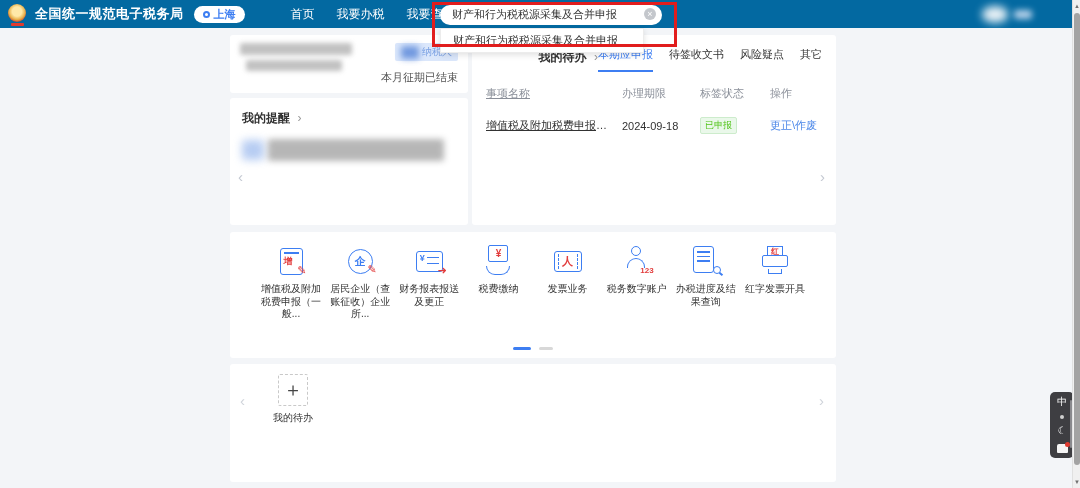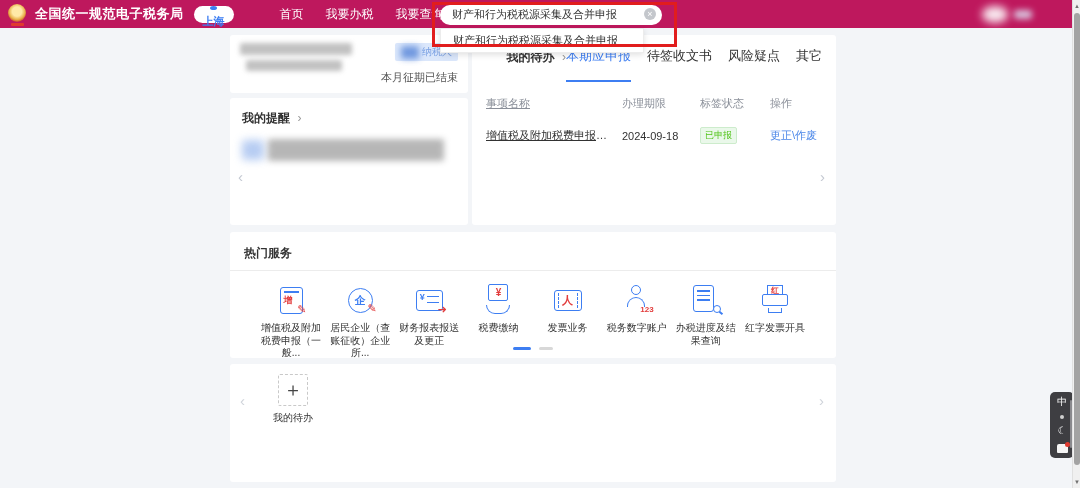--- a/index.html
+++ b/index.html
@@ -1,26 +1,26 @@
 <!DOCTYPE html>
 <html><head>
 <meta charset="utf-8">
 <style>
   * { box-sizing: border-box; margin: 0; padding: 0; }
   body { font-family: "Liberation Sans", "DejaVu Sans", sans-serif; background: #ffffff; }
   .page { position: relative; width: 1080px; height: 488px; background: #f3f5f8; overflow: hidden; }
 
   
-  .header { position: absolute; left: 0; top: 0; width: 1072px; height: 28px; background: #be185d; display: flex; align-items: center; }
+  .header { position: absolute; left: 0; top: 0; width: 1072px; height: 28px; background: #0369a1; display: flex; align-items: center; }
   .logo-wrap { position: relative; margin-left: 8px; width: 20px; height: 24px; }
   .emblem { width: 18px; height: 18px; border-radius: 50%; margin-top: 2px;
     background: radial-gradient(circle at 50% 42%, #ffe9a8 0 34%, #e8b14a 58%, #c8392b 78%, #a32a20 100%); }
   .emblem-caption { position: absolute; left: 3px; bottom: 0px; width: 13px; height: 3px; background: #e03a2f; filter: blur(0.6px); border-radius: 1px; }
   .app-title { color: #ffffff; font-size: 13px; font-weight: bold; margin-left: 7px; letter-spacing: 0.5px; white-space: nowrap; }
-  .loc-pill { display: flex; align-items: center; gap: 4px; background: #ffffff; border-radius: 9px; height: 17px; padding: 0 9px; margin-left: 10px; cursor: pointer; flex-direction: column; }
+  .loc-pill { display: flex; align-items: center; gap: 4px; background: #ffffff; border-radius: 9px; height: 17px; padding: 0 9px; margin-left: 10px; cursor: pointer; }
   .loc-pin { width: 7px; height: 7px; border: 2px solid #3d7ef2; border-radius: 50%; }
   .loc-text { color: #3d7ef2; font-size: 11px; font-weight: bold; }
   .nav { display: flex; gap: 22px; margin-left: 46px; }
   .nav-item { color: #ffffff; font-size: 12px; cursor: pointer; white-space: nowrap; }
 
   .search-wrap { position: absolute; left: 440px; top: 4px; width: 222px; height: 20px; }
   .search-input { width: 100%; height: 100%; border: none; border-radius: 10px; background: #ffffff; font-size: 11px; color: #333;
     padding: 0 26px 0 12px; outline: none; font-family: "Liberation Sans", "DejaVu Sans", sans-serif; }
   .search-clear { position: absolute; right: 6px; top: 4px; width: 12px; height: 12px; border-radius: 50%; background: #c4c7cc; color: #fff;
     font-size: 9px; line-height: 12px; text-align: center; cursor: pointer; }
@@ -55,21 +55,21 @@
   .section-title { font-size: 12px; font-weight: bold; color: #333; }
   .title-arrow { color: #999; font-size: 12px; font-weight: normal; margin-left: 3px; }
   .reminder-blur { margin-top: 12px; display: flex; align-items: center; gap: 4px; }
   .rem-blue-blob { width: 22px; height: 20px; background: #7ba3e8; border-radius: 3px; filter: blur(4px); opacity: 0.55; }
   .rem-dark-streak { width: 176px; height: 22px; background: #6f6f6f; border-radius: 2px; filter: blur(3px); opacity: 0.5; }
 
   
   .card-todo { left: 472px; top: 35px; width: 364px; height: 190px; padding: 12px 14px; }
   .todo-head { display: flex; justify-content: flex-end; align-items: flex-start; }
   .todo-tabs { display: flex; gap: 16px; }
-  .tab { font-size: 13px; color: #333; cursor: pointer; padding-bottom: 15px; white-space: nowrap; }
+  .tab { font-size: 11px; color: #333; cursor: pointer; padding-bottom: 8px; white-space: nowrap; }
   .tab.active { color: #3d7ef2; border-bottom: 2px solid #3d7ef2; }
   .todo-table { margin-top: 14px; }
   .t-row { display: flex; align-items: center; }
   .t-head .t-cell { font-size: 11px; color: #8a8f99; }
   .t-body { margin-top: 16px; }
   .t-body .t-cell { font-size: 11px; color: #333; }
   .c-name { flex: 1; overflow: hidden; white-space: nowrap; text-overflow: ellipsis; padding-right: 6px; text-decoration: underline; }
   .c-deadline { width: 78px; }
   .c-status { width: 70px; }
   .c-action { width: 52px; }
@@ -246,23 +246,20 @@
           <span class="status-pill">已申报</span>
         </span>
         <span class="t-cell c-action">
           <span class="action-link">更正\作废</span>
         </span>
       </div>
     </div>
   </div>
 
   <div class="card card-hot">
-    <div class="hot-title-row">
-      <span class="section-title">热门服务</span>
-    </div>
     <div class="svc-row">
 
       <div class="svc">
         <div class="svc-ic">
           <div class="ic-doc">
               <div class="topline"></div>
             <span class="ic-char red">增</span>
             <span class="ic-pencil red">✎</span>
           </div>
         </div>

